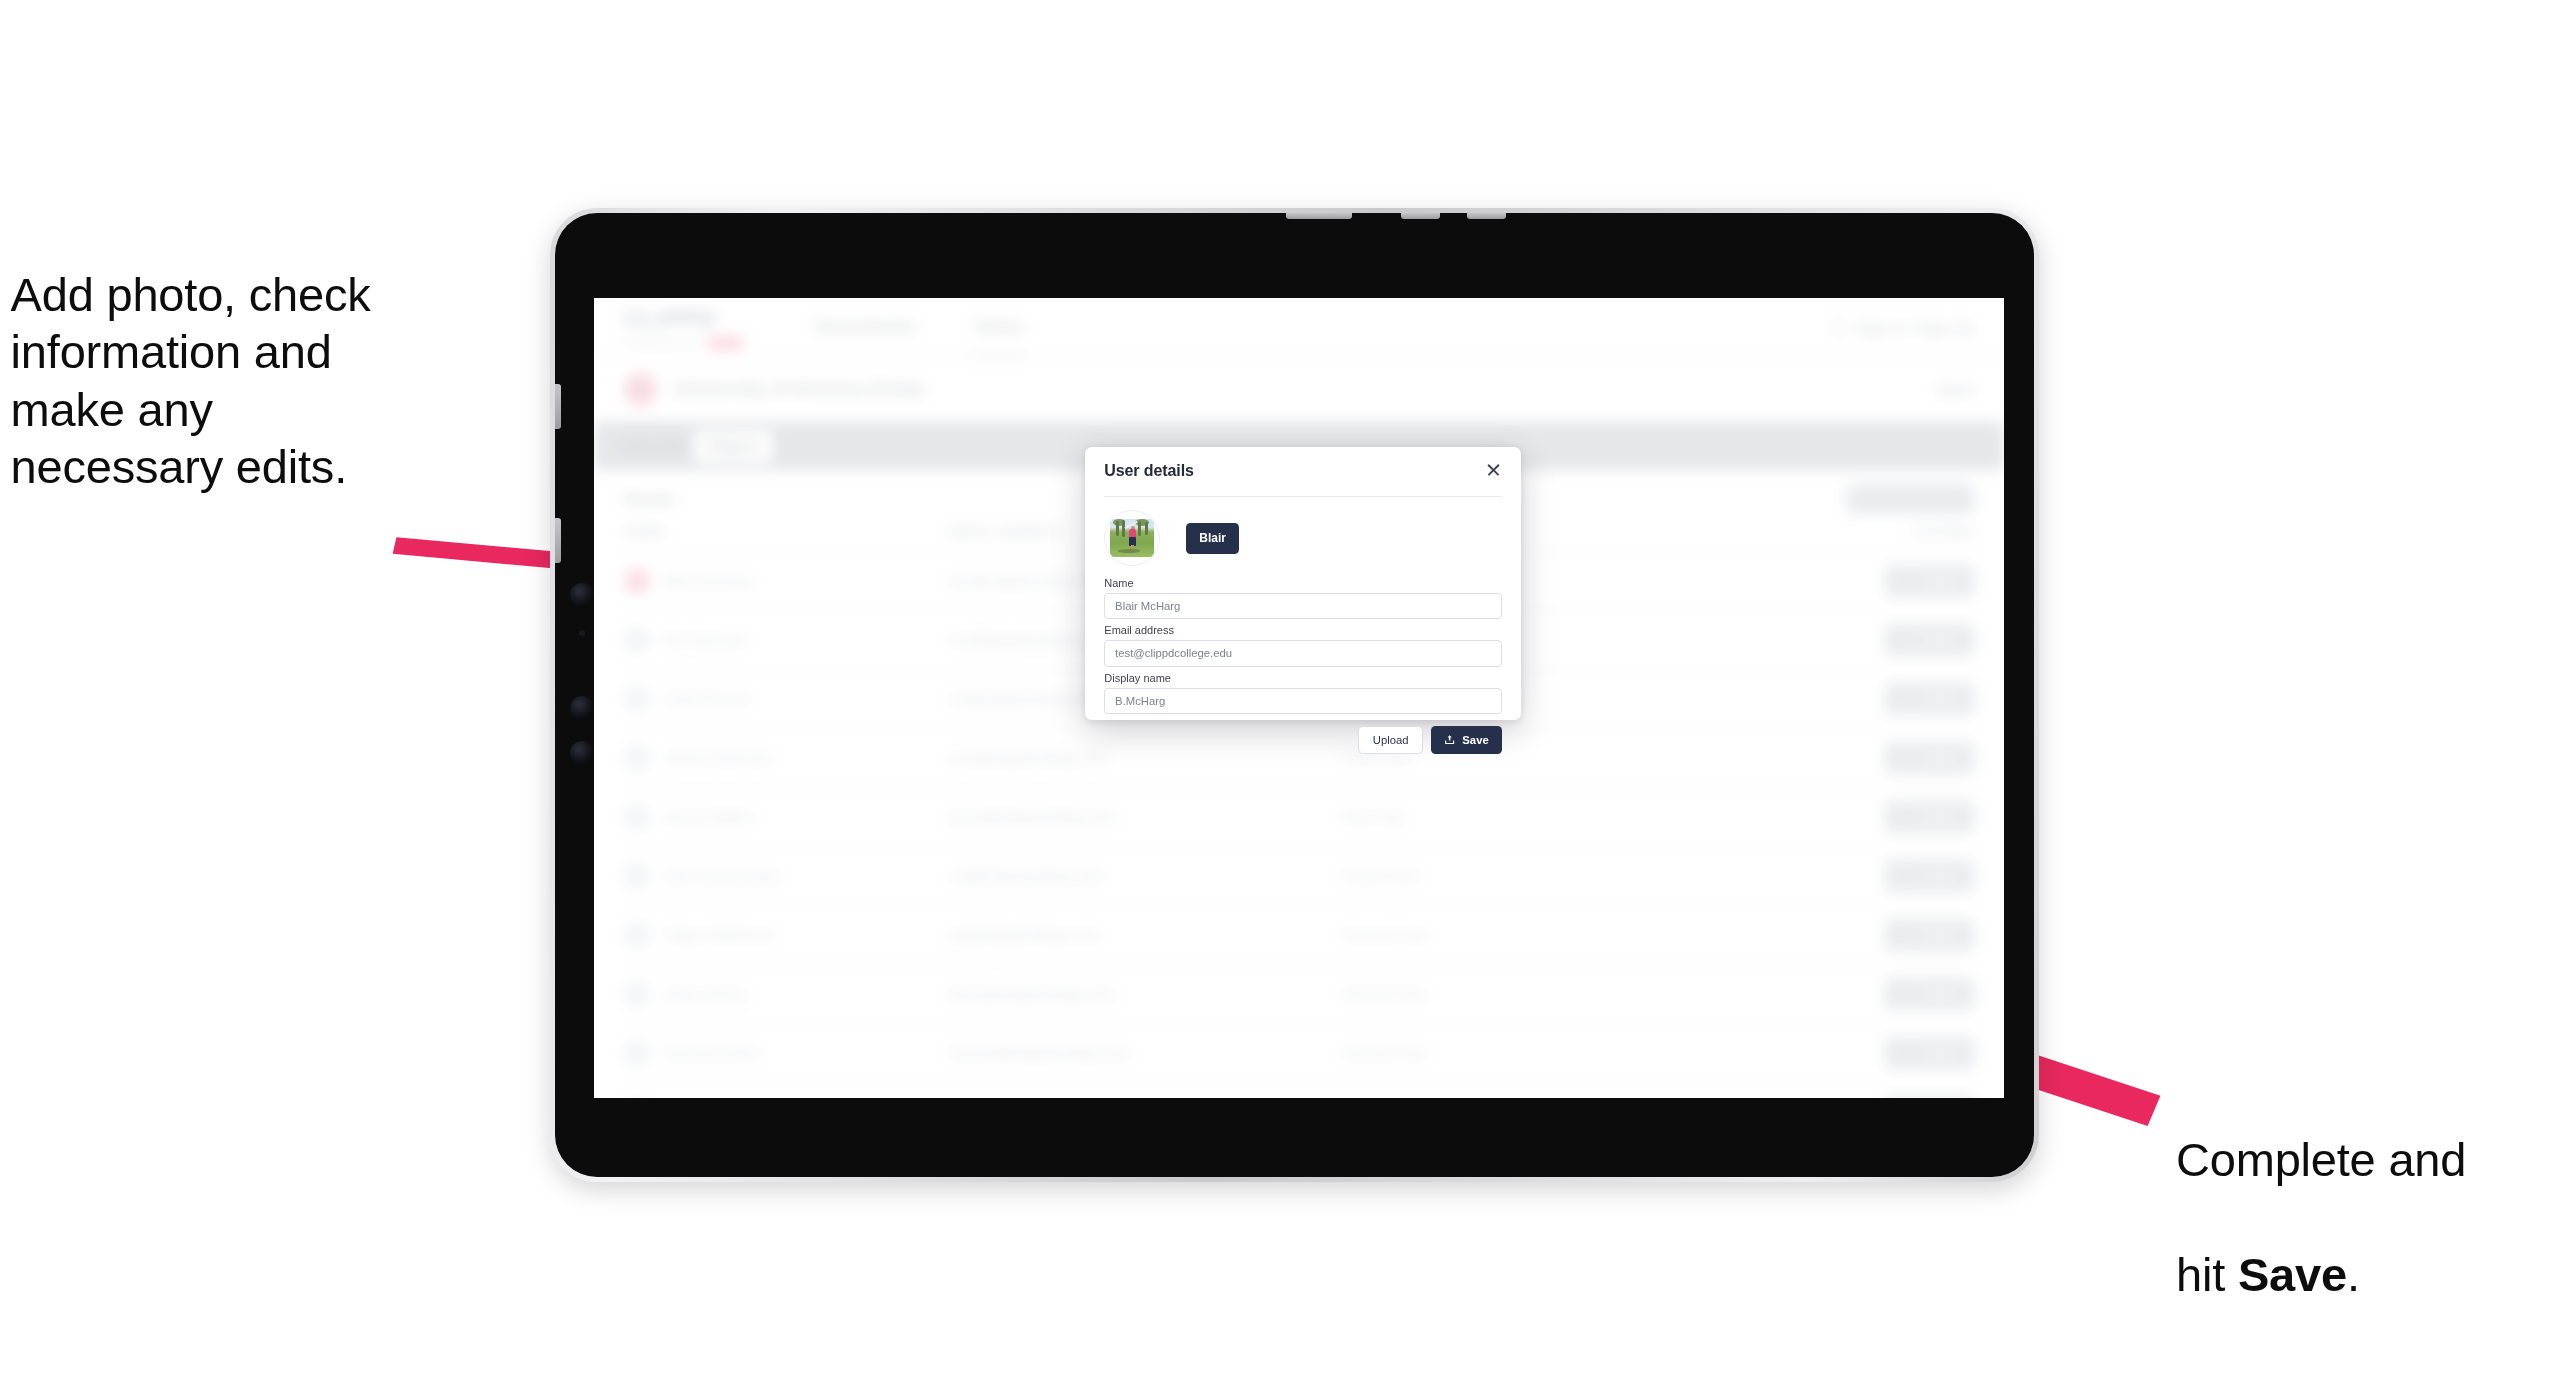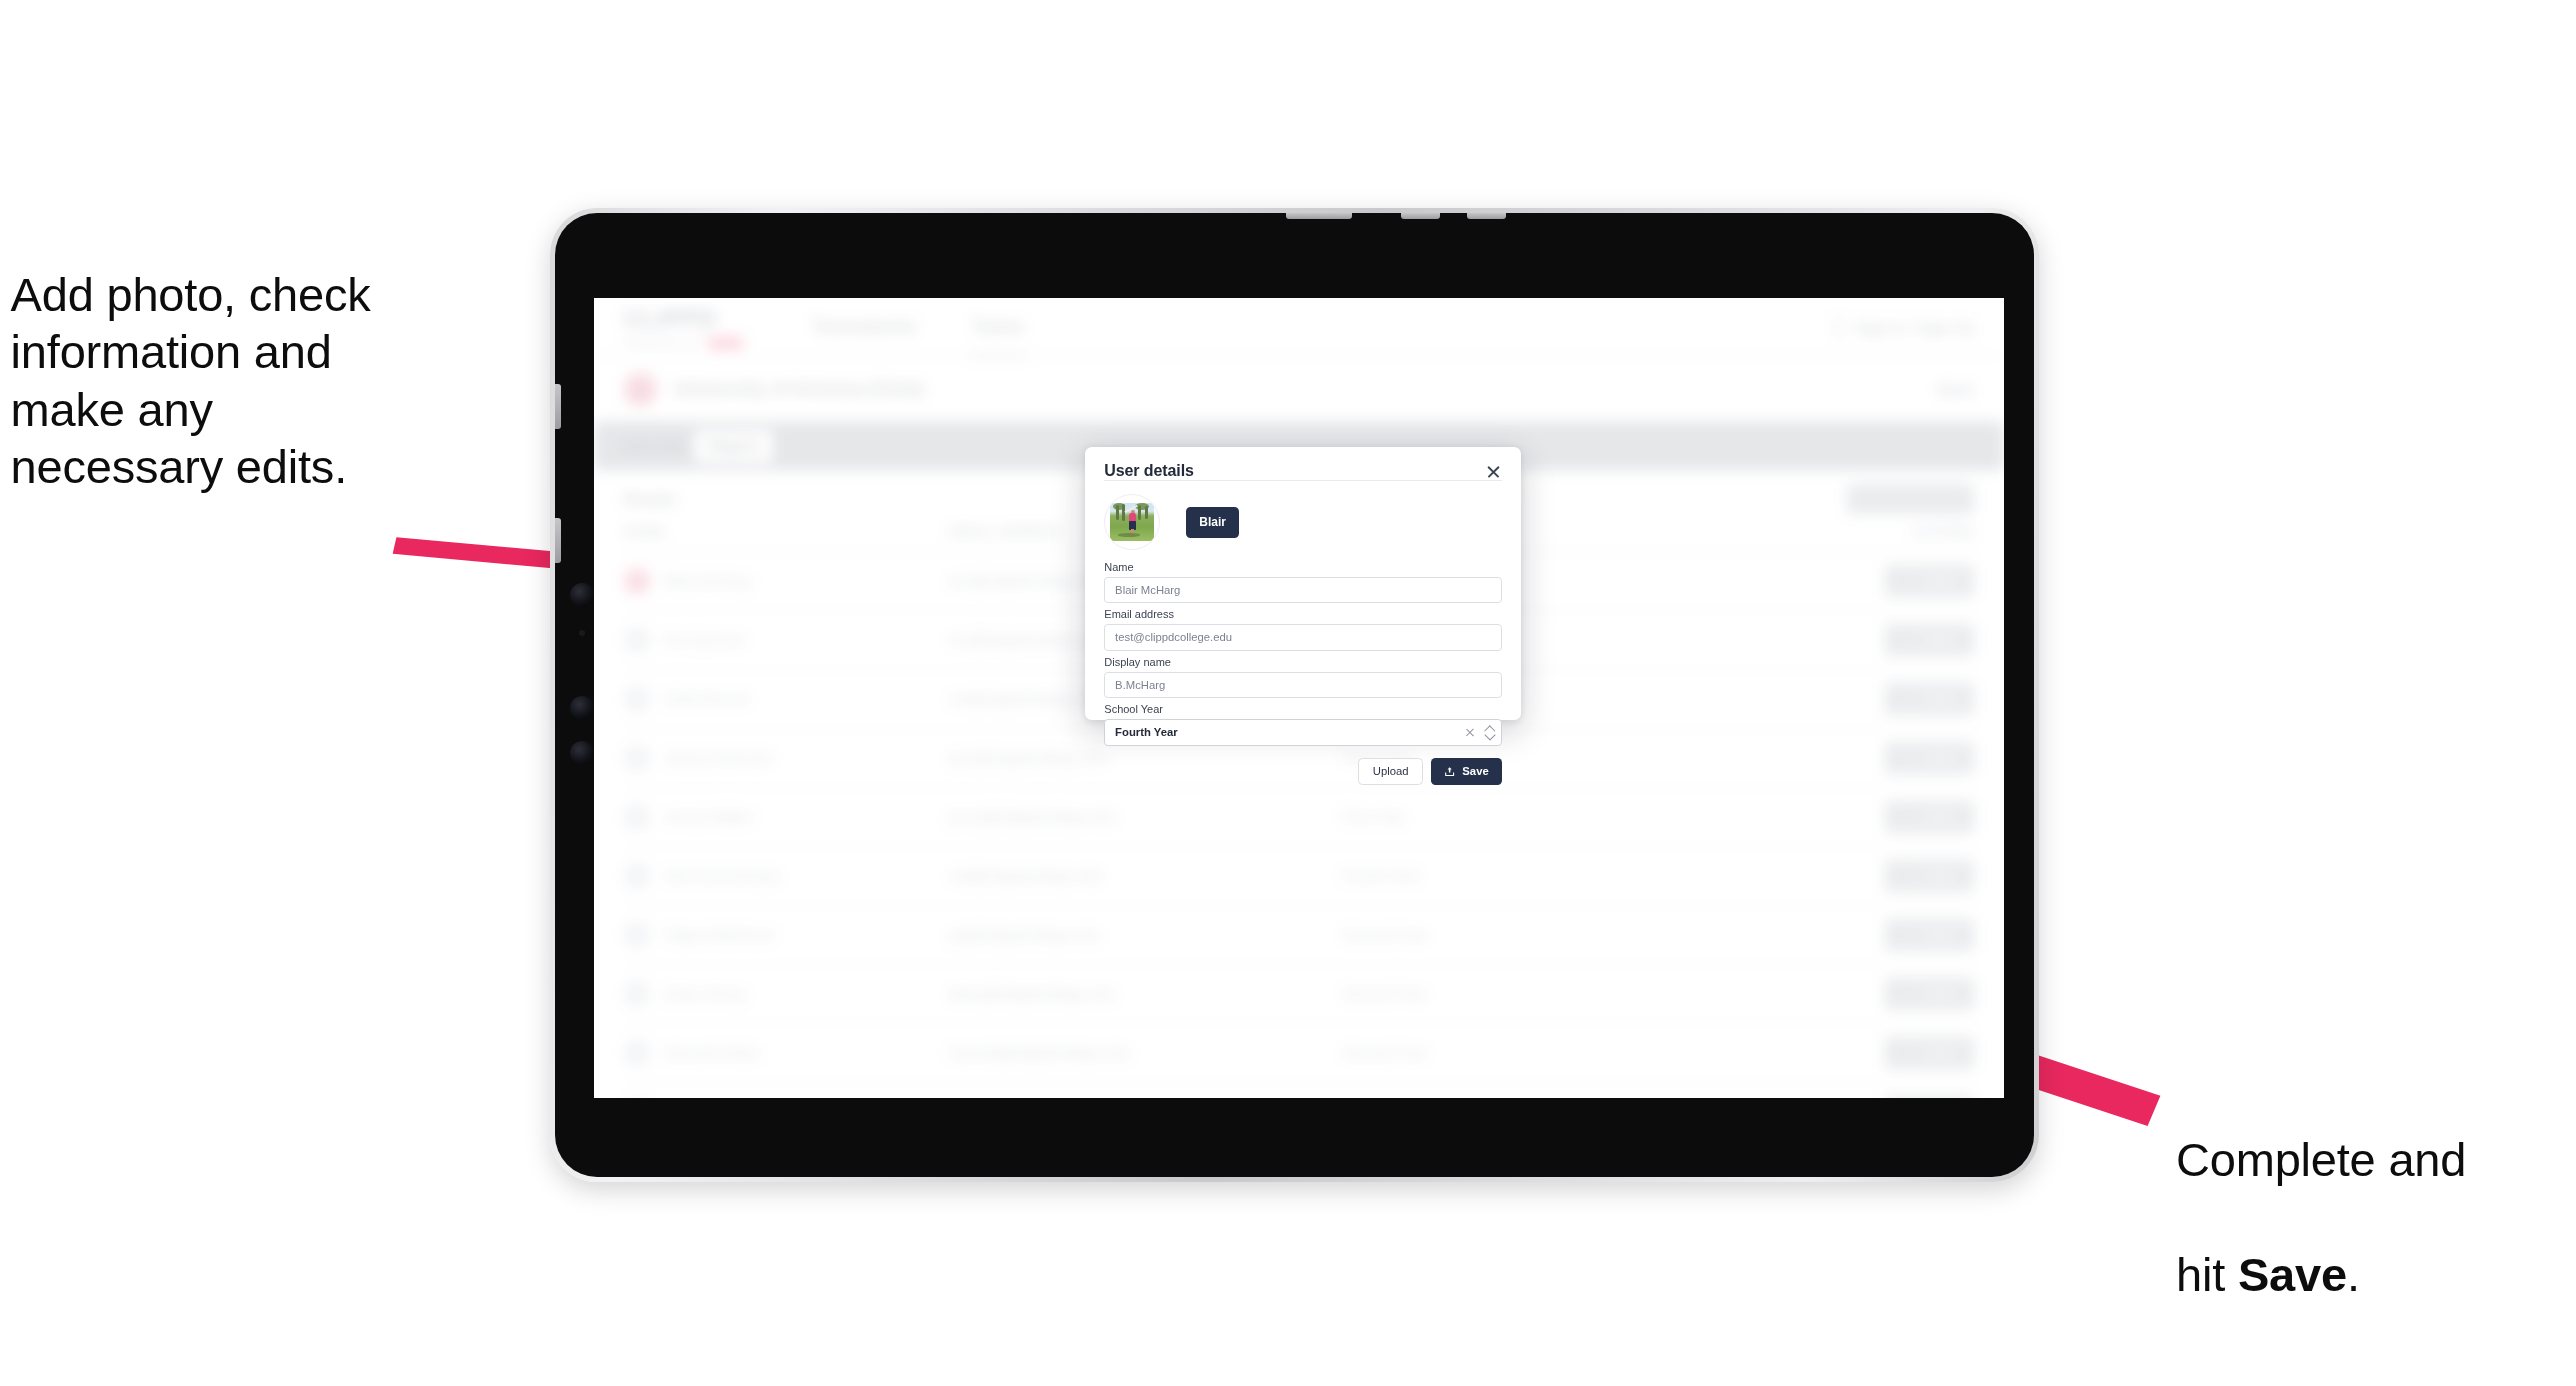--- a/index.html
+++ b/index.html
@@ -197,23 +197,23 @@
     left: 491px;
     top: 149px;
     width: 436px;
     height: 273px;
     background: #ffffff;
     border-radius: 6.8px;
     box-shadow: 0 10.6px 35px rgba(18,22,40,.20), 0 1.5px 7.5px rgba(18,22,40,.10);
     padding: 15px 19px 0 19px;
   }
   .modal-head {
-    display: flex; align-items: flex-end; justify-content: space-between;
+    display: flex; align-items: center; justify-content: space-between;
     border-bottom: 0.8px solid #e9eaee;
-    padding-bottom: 0;
+    padding-bottom: 16px;
   }
   .modal-title { font-size: 16px; font-weight: 700; color: #242a39; letter-spacing: -0.1px; }
   .modal-close {
     width: 18px; height: 18px; position: relative; cursor: pointer;
     margin-top: -3px;
   }
   .modal-close::before, .modal-close::after {
     content: ""; position: absolute; left: 1.5px; top: 8.3px; width: 15px; height: 1.5px;
     background: #3d4452; border-radius: 0.8px;
   }
@@ -597,30 +597,20 @@
           <div class="field">
             <label class="field-label">Email address</label>
             <input class="field-input" type="text" value="test@clippdcollege.edu" style="">
           </div>
 
           <div class="field">
             <label class="field-label">Display name</label>
             <input class="field-input" type="text" value="B.McHarg" style="">
           </div>
 
-          <div class="field">
-            <label class="field-label">School Year</label>
-            <div class="select-shell">
-              <div class="select-box">Fourth Year</div>
-              <div class="select-icons">
-                <span class="sel-clear"></span>
-                <span class="sel-stepper"></span>
-              </div>
-            </div>
-          </div>
 
           <div class="modal-actions">
             <button class="btn-cancel">Upload</button>
             <button class="btn-save">
               <svg class="upload-glyph" width="11.3" height="11.3" viewBox="0 0 16 16">
                 <path d="M8 1.6 L11 5 H9.1 V9.3 H6.9 V5 H5 Z" fill="#ffffff"></path>
                 <path d="M2.4 9.6 V13.4 H13.6 V9.6" fill="none" stroke="#ffffff" stroke-width="1.5" stroke-linecap="round"></path>
               </svg>
               <span>Save</span>
             </button>

